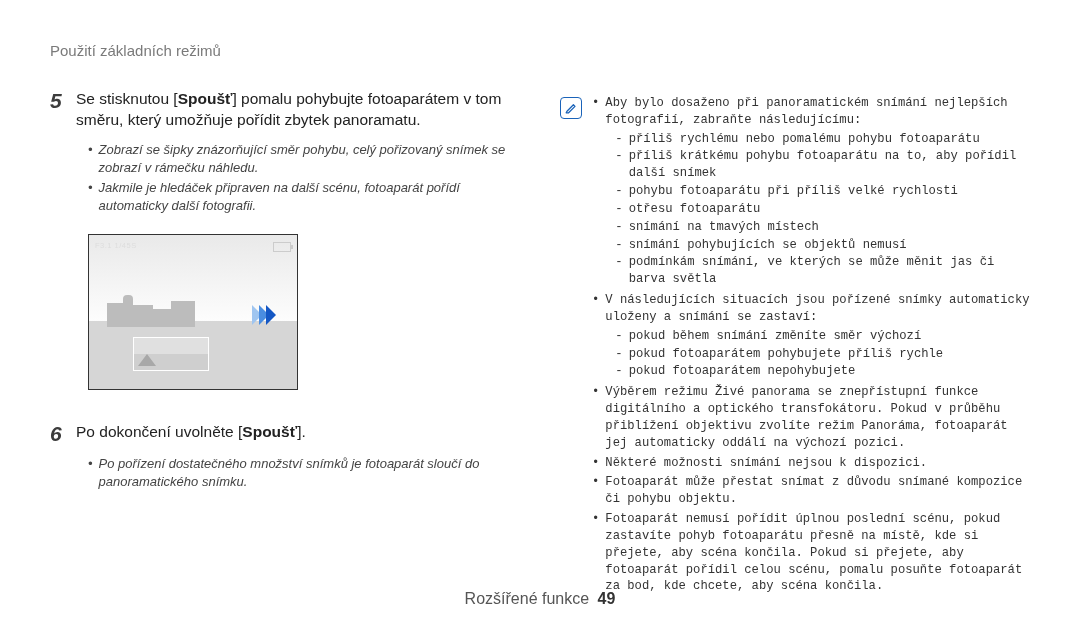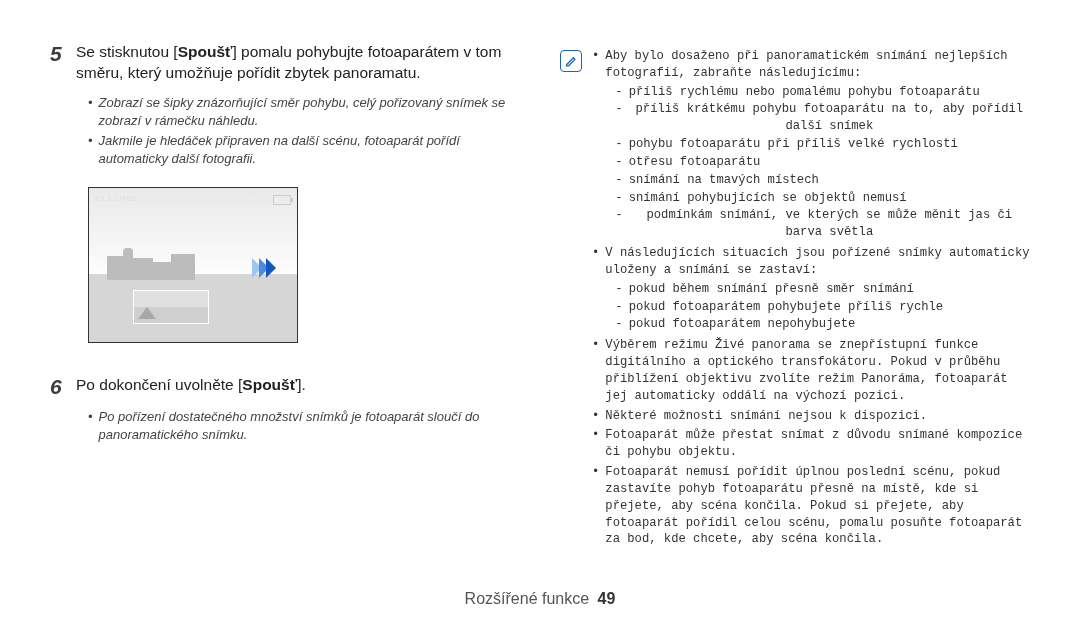--- a/index.html
+++ b/index.html
@@ -205,40 +205,40 @@
     margin-right:6px;
   }
   .note-body ul ul {
     margin-top:2px;
   }
   .note-body ul ul li {
     display:flex;
     align-items:flex-start;
     margin-left:10px;
     margin-bottom:1px;
-    text-align:center;
   }
   .note-body ul ul li::before {
     content:"-";
     margin-right:6px;
   }
   .footer {
     position:absolute;
     bottom:22px;
     left:0; right:0;
     text-align:center;
     font-size:16px;
     color:#555;
   }
   .footer b { font-weight:600; color:#333; margin-left:4px; }
 </style>
 </head>
 <body>
 
 <div class="page">
+  <div class="header">Použití základních režimů</div>
 
   <div class="columns">
     <div class="col-left">
 
       <div class="step">
         <div class="step-num">5</div>
         <div class="step-text">
           <span>Se stisknutou [</span><b>Spoušť</b><span>] pomalu pohybujte fotoaparátem v tom směru, který umožňuje pořídit zbytek panoramatu.</span>
         </div>
       </div>
@@ -320,21 +320,21 @@
                       <span>podmínkám snímání, ve kterých se může měnit jas či barva světla</span>
                     </li>
               </ul>
             </div>
               </li>
             <li>
                 <div>
               <span>V následujících situacích jsou pořízené snímky automaticky uloženy a snímání se zastaví:</span>
               <ul>
                 <li>
-                      <span>pokud během snímání přesně směr snímání</span>
+                      <span>pokud během snímání změníte směr výchozí</span>
                     </li>
                 <li>
                       <span>pokud fotoaparátem pohybujete příliš rychle</span>
                     </li>
                 <li>
                       <span>pokud fotoaparátem nepohybujete</span>
                     </li>
               </ul>
             </div>
               </li>

